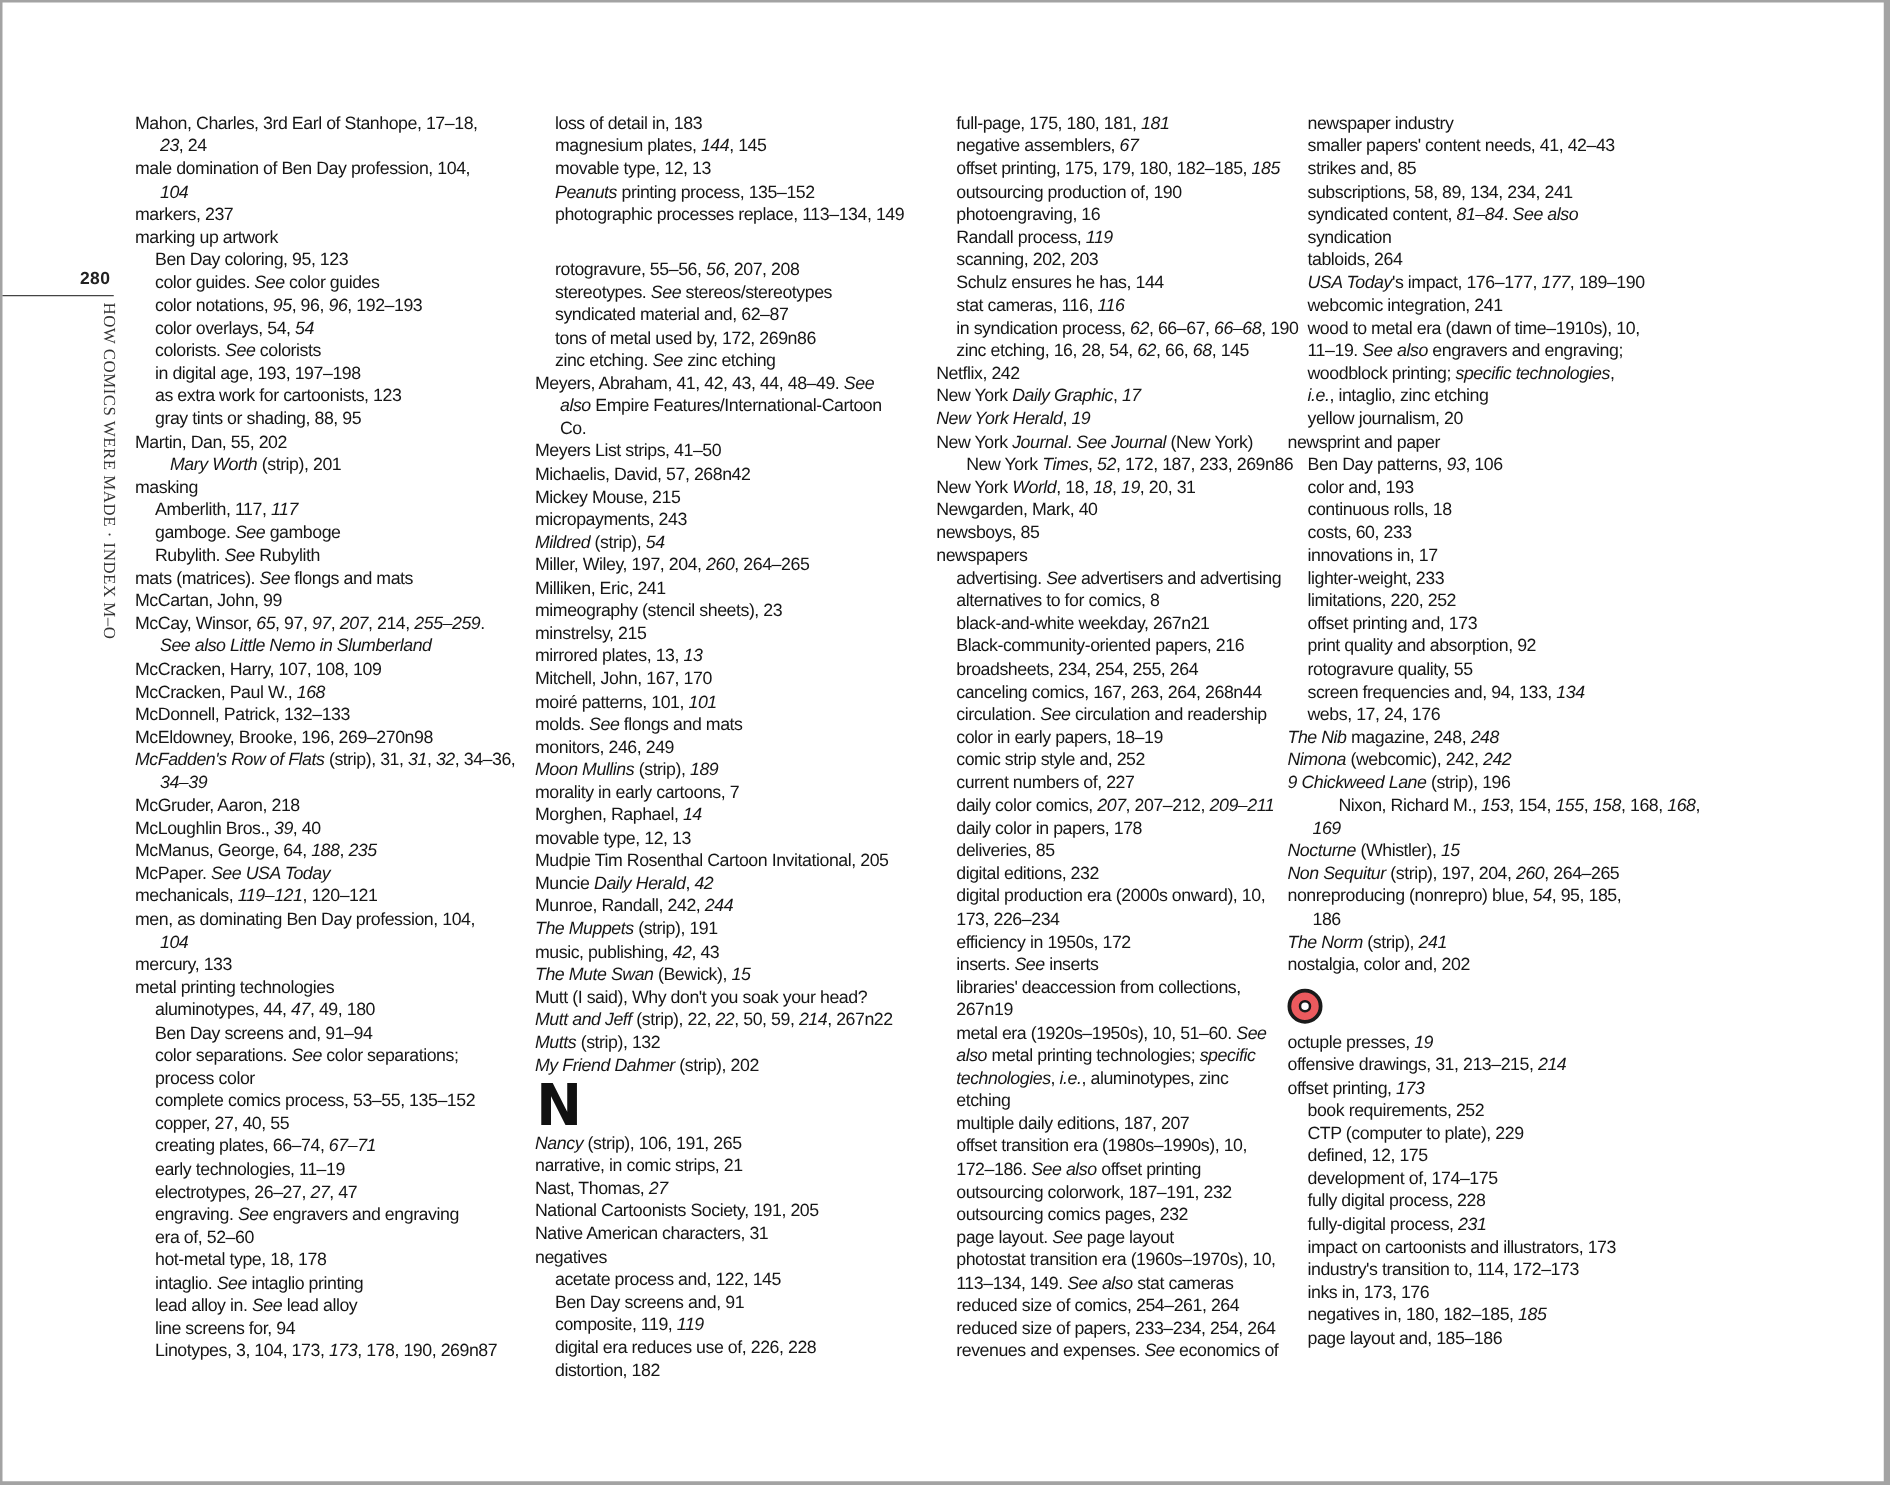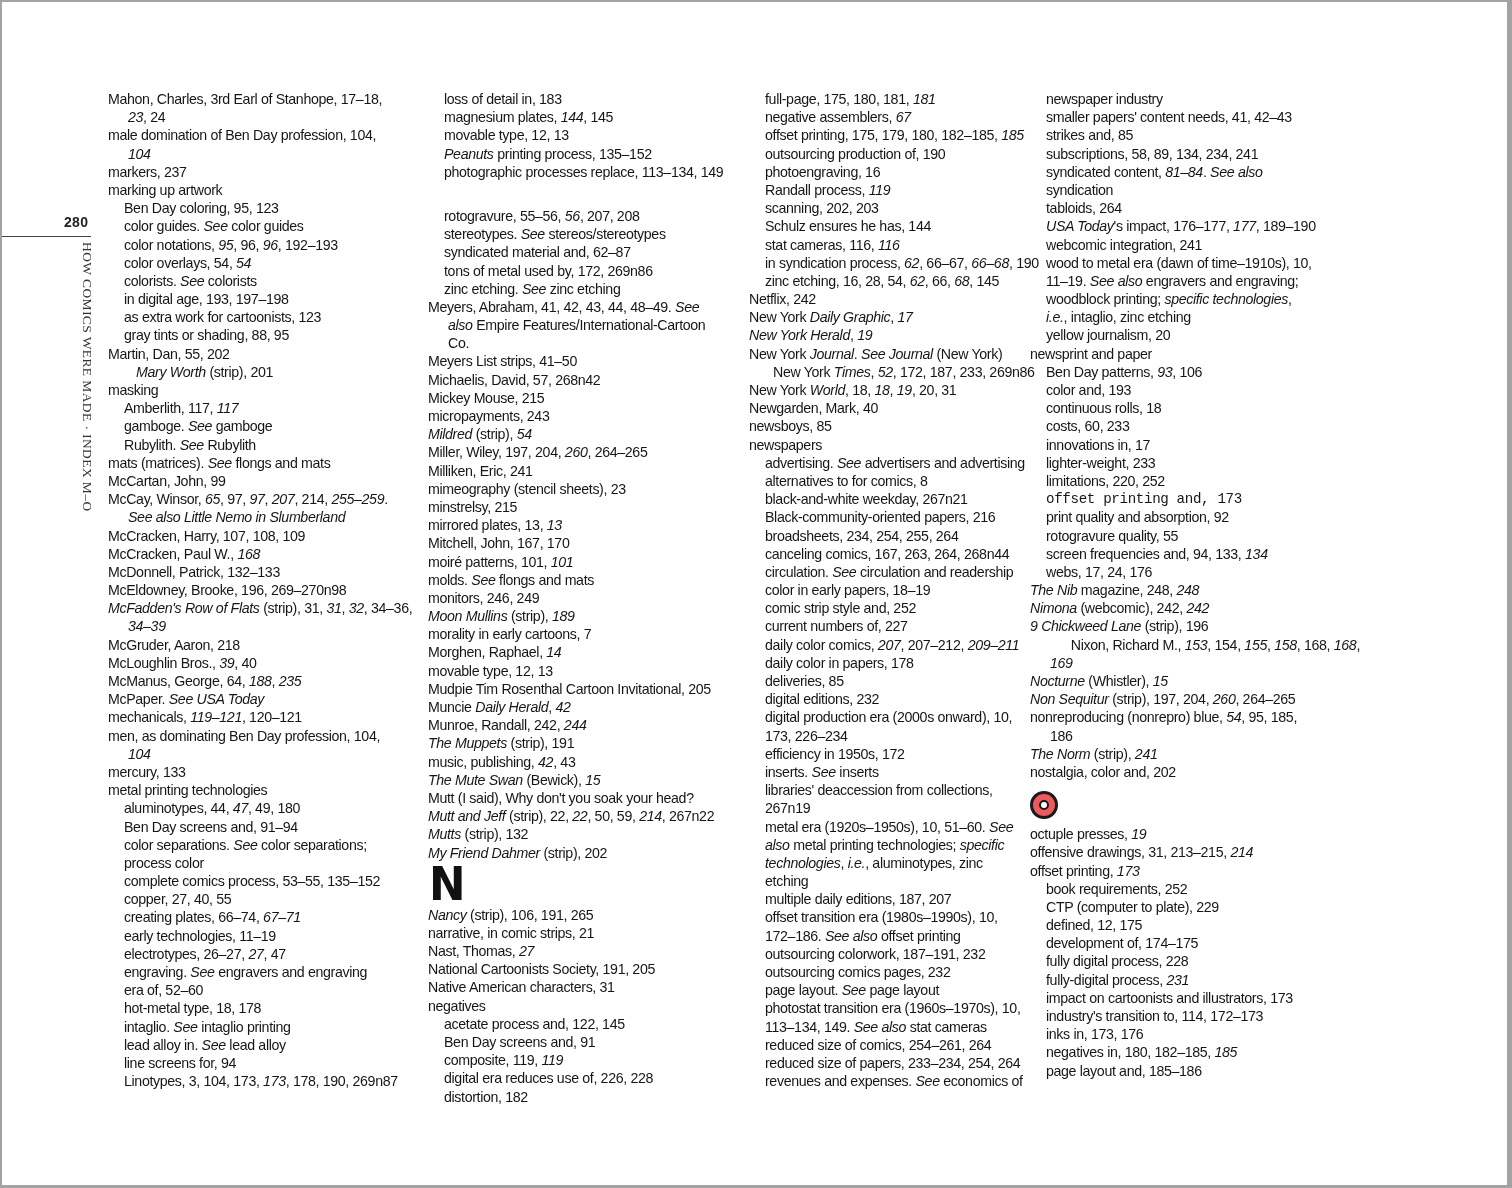--- a/index.html
+++ b/index.html
@@ -249,21 +249,21 @@
       <div class="line" style="padding-left: 16px;"><span class="i">i.e.</span><span>, intaglio, zinc etching</span></div>
       <div class="line" style="padding-left: 16px;"><span>yellow journalism, 20</span></div>
       <div class="line" style="padding-left: 0px;"><span>newsprint and paper</span></div>
       <div class="line" style="padding-left: 16px;"><span>Ben Day patterns, </span><span class="i">93</span><span>, 106</span></div>
       <div class="line" style="padding-left: 16px;"><span>color and, 193</span></div>
       <div class="line" style="padding-left: 16px;"><span>continuous rolls, 18</span></div>
       <div class="line" style="padding-left: 16px;"><span>costs, 60, 233</span></div>
       <div class="line" style="padding-left: 16px;"><span>innovations in, 17</span></div>
       <div class="line" style="padding-left: 16px;"><span>lighter-weight, 233</span></div>
       <div class="line" style="padding-left: 16px;"><span>limitations, 220, 252</span></div>
-      <div class="line" style="padding-left: 16px; font-family: Liberation Mono, monospace;"><span>offset printing and, 173</span></div>
+      <div class="line" style="padding-left: 16px;"><span>offset printing and, 173</span></div>
       <div class="line" style="padding-left: 16px;"><span>print quality and absorption, 92</span></div>
       <div class="line" style="padding-left: 16px;"><span>rotogravure quality, 55</span></div>
       <div class="line" style="padding-left: 16px;"><span>screen frequencies and, 94, 133, </span><span class="i">134</span></div>
       <div class="line" style="padding-left: 16px;"><span>webs, 17, 24, 176</span></div>
       <div class="line" style="padding-left: 0px;"><span class="i">The Nib</span><span> magazine, 248, </span><span class="i">248</span></div>
       <div class="line" style="padding-left: 0px;"><span class="i">Nimona</span><span> (webcomic), 242, </span><span class="i">242</span></div>
       <div class="line" style="padding-left: 0px;"><span class="i">9 Chickweed Lane</span><span> (strip), 196</span></div>
       <div class="line" style="padding-left: 0px; text-align: right;"><span>Nixon, Richard M., </span><span class="i">153</span><span>, 154, </span><span class="i">155</span><span>, </span><span class="i">158</span><span>, 168, </span><span class="i">168</span><span>,</span></div>
       <div class="line" style="padding-left: 20px;"><span class="i">169</span></div>
       <div class="line" style="padding-left: 0px;"><span class="i">Nocturne</span><span> (Whistler), </span><span class="i">15</span></div>

